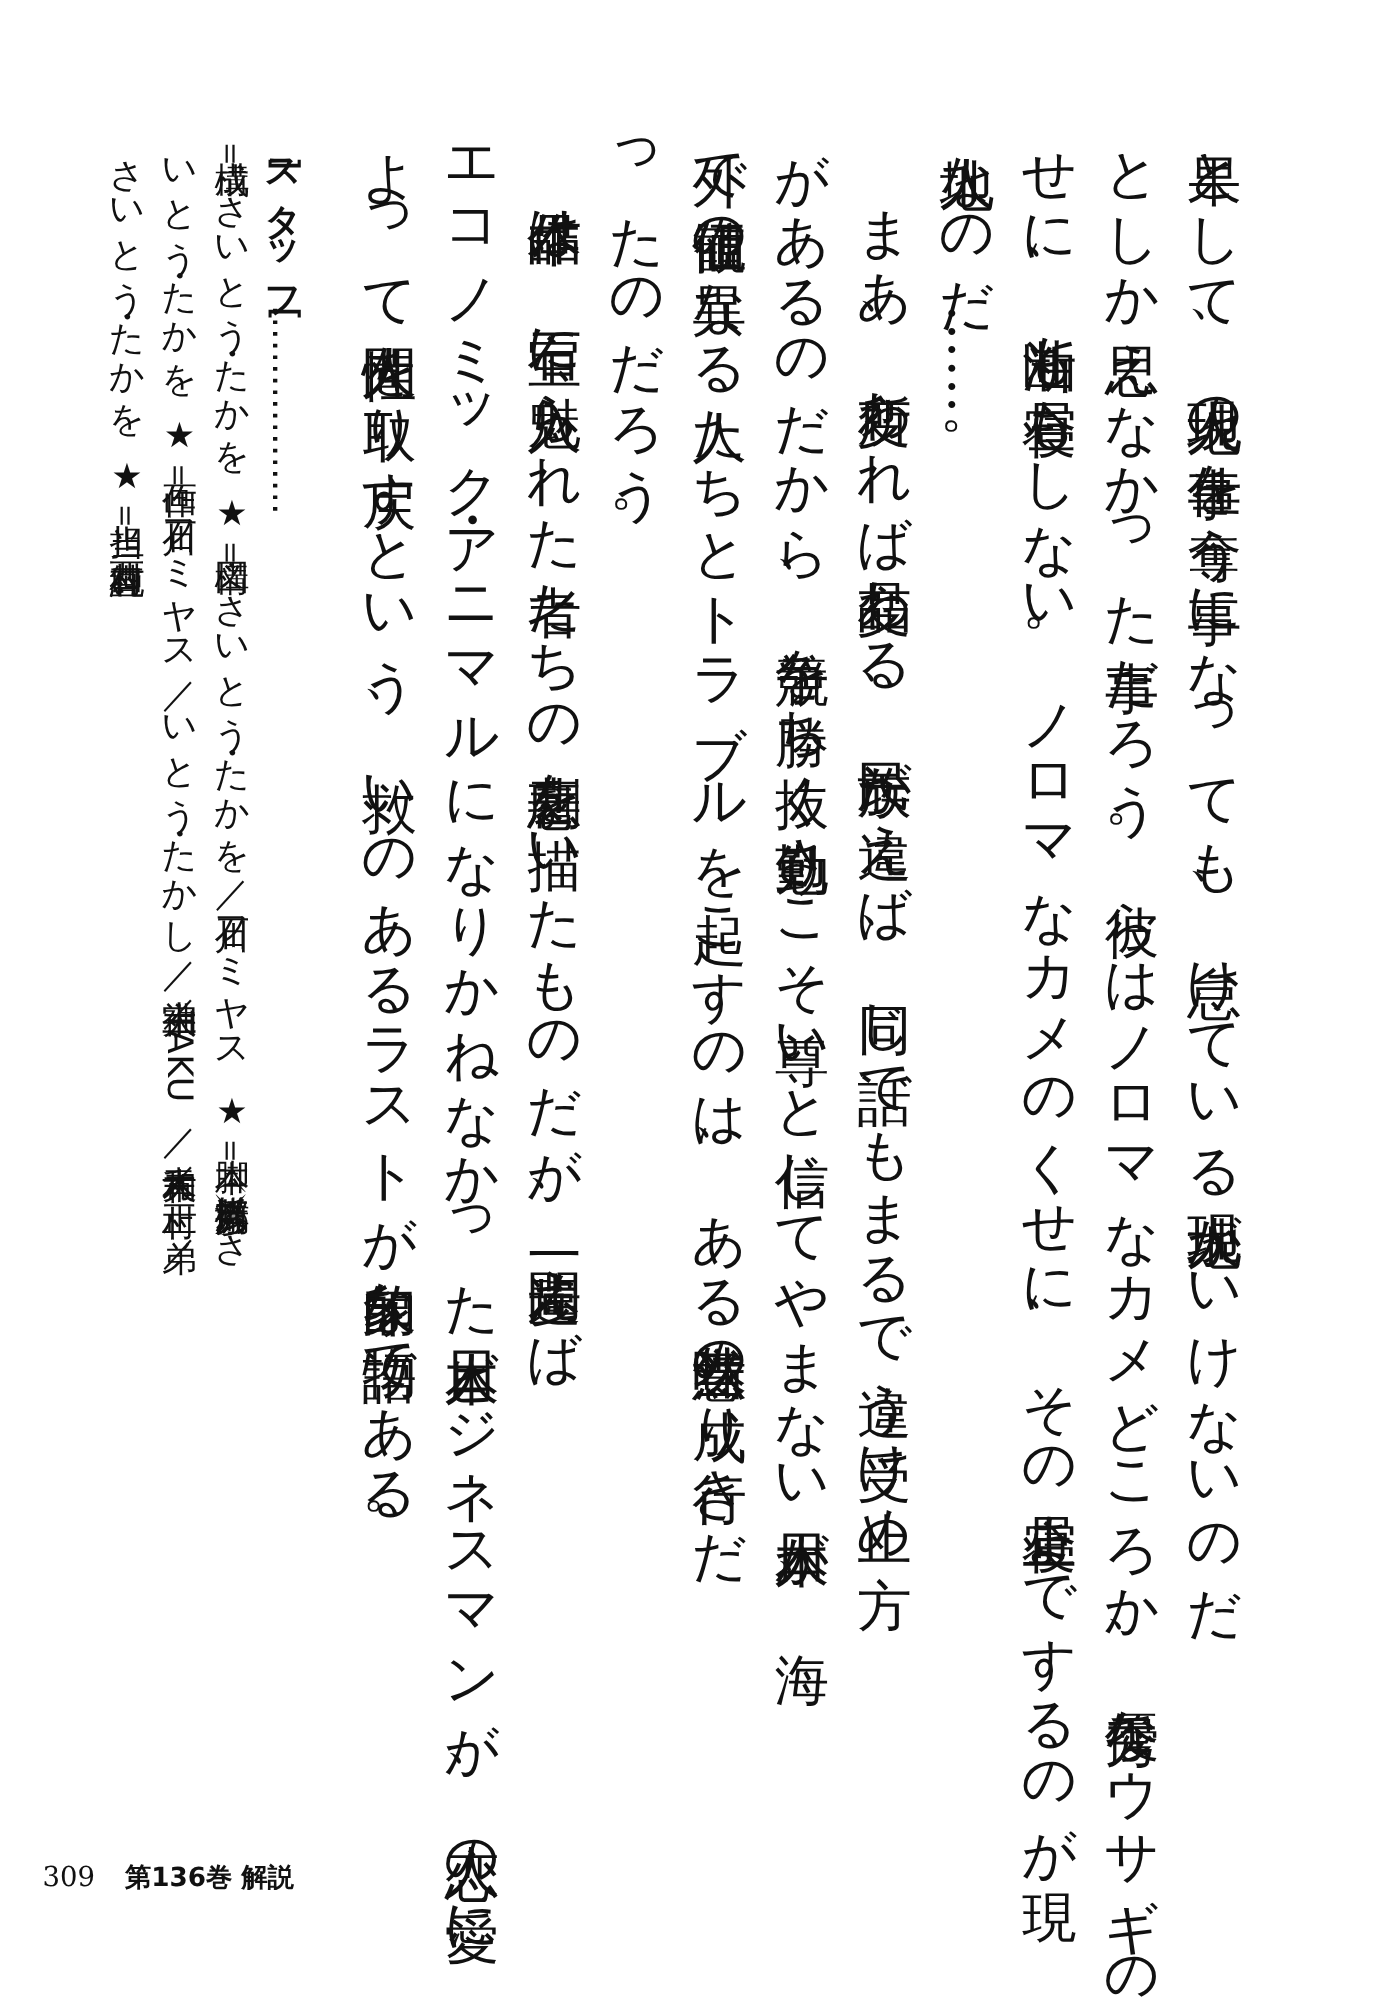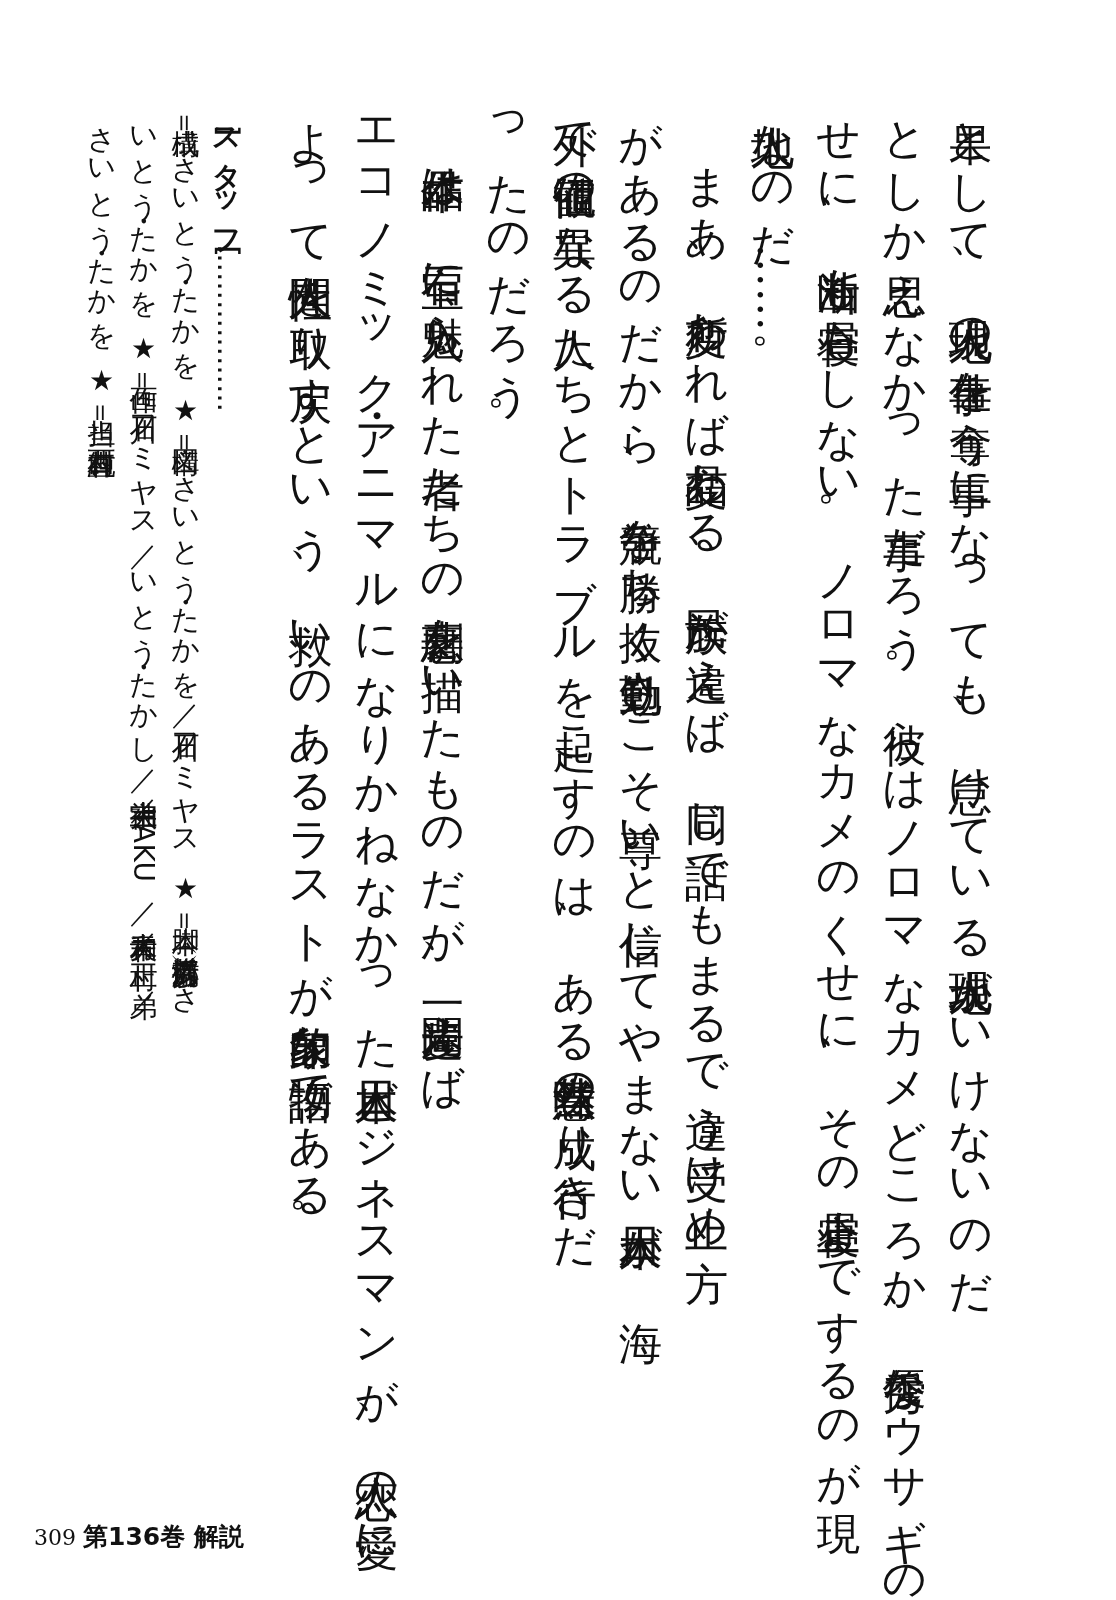--- a/index.html
+++ b/index.html
@@ -47,34 +47,34 @@
     .staff .heading {
       font-weight: bold;
       font-size: 29px;
     }
     .staff .leader {
       letter-spacing: 0;
     }
     .footer {
       position: absolute;
       left: 34px;
-      top: 1520px;
+      top: 1488px;
       font-size: 22px;
       display: flex;
       align-items: baseline;
-      gap: 7px;
+      gap: 24px;
     }
     .footer .page-num {
       font-family: "DejaVu Serif", "Liberation Serif", serif;
       font-size: 22px;
     }
     .footer .running-title {
       font-family: "DejaVu Sans", "Liberation Sans", sans-serif;
       font-weight: bold;
-      font-size: 25px;
+      font-size: 21px;
     }
   </style>
 </head>
 <body>
 
 <div class="body-text">
   <span class="line">果として、現地人の仕事を奪う事になっても、怠けている現地人がいけないのだ</span>
   <span class="line">としか思えなかった事だろう。彼らはノロマなカメどころか、優秀なウサギのく</span>
   <span class="line">せに、油断も昼寝もしない。ノロマなカメのくせに、その上昼寝までするのが現</span>
   <span class="line">地人なのだ……。</span>

